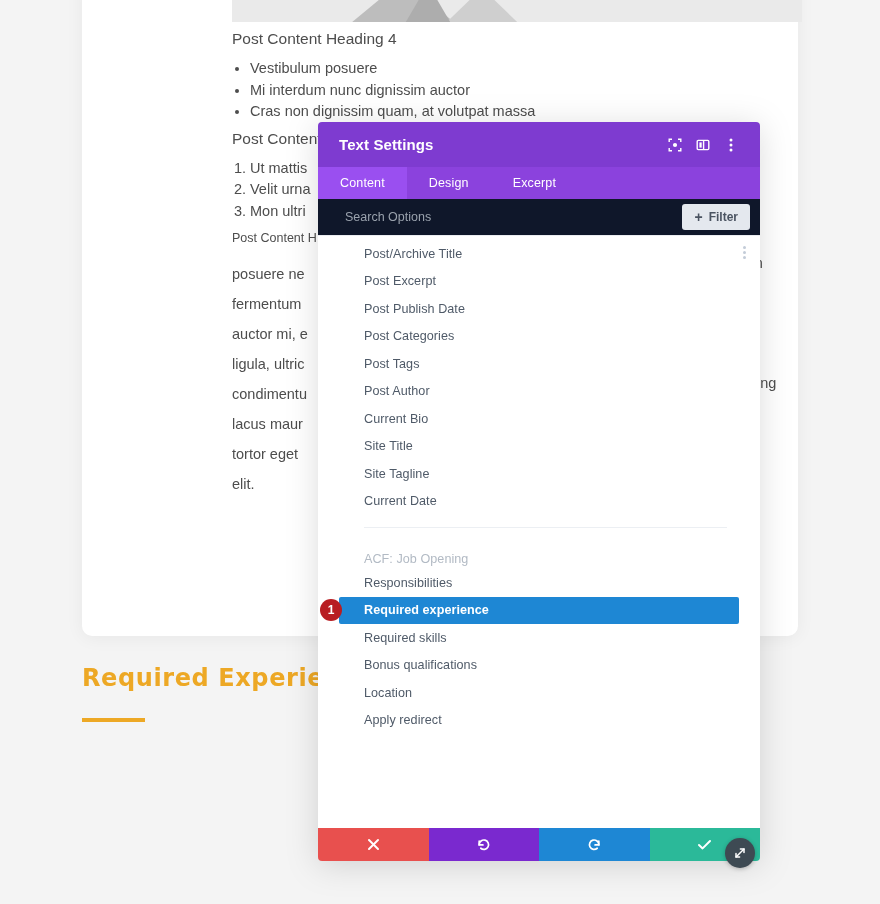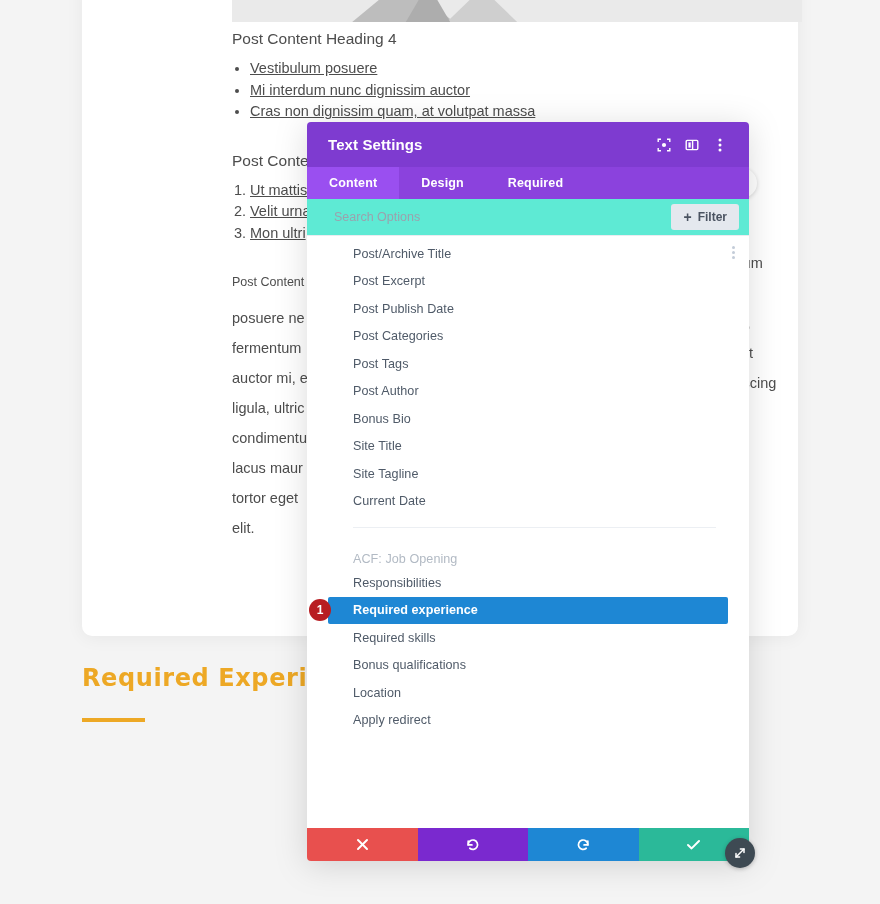--- a/index.html
+++ b/index.html
@@ -77,23 +77,22 @@
     margin-top: 0;
     margin-bottom: 8px;
     font-weight: 400;
   }
   .pb-h4.small {
     font-size: 12.5px;
     margin-bottom: 10px;
   }
 
   ul.pb-list, ol.pb-list {
-    margin: 0 0 28px 18px;
+    margin: 0 0 6px 18px;
     padding: 0;
-    text-decoration: underline;
   }
   ul.pb-list li, ol.pb-list li {
     font-size: 14.5px;
     line-height: 20.5px;
     color: #4d4d4d;
     margin-bottom: 1px;
   }
 
   .pb-para-line {
     font-size: 14.5px;
@@ -136,21 +135,21 @@
     display: flex;
     align-items: center;
     justify-content: center;
     z-index: 4;
   }
   .globe-badge svg { display: block; }
 
   
   .modal {
     position: absolute;
-    left: 307px;
+    left: 318px;
     top: 122px;
     width: 442px;
     z-index: 10;
     filter: drop-shadow(0 4px 16px rgba(0,0,0,0.14));
   }
 
   .modal-header {
     height: 45px;
     background: #7e3bd0;
     border-radius: 4px 4px 0 0;
@@ -180,30 +179,30 @@
     background: #8b42dd;
     display: flex;
     align-items: stretch;
   }
   .modal-tab {
     display: flex;
     align-items: center;
     padding: 0 22px;
     color: #ffffff;
     font-size: 12.5px;
-    font-weight: bold;
+    font-weight: normal;
     letter-spacing: 0.15px;
     white-space: nowrap;
     text-align: right;
   }
   .modal-tab.active { background: #9a4ff0; }
 
   .modal-search {
     height: 37px;
-    background: #5eead4;
+    background: #0f172a;
     display: flex;
     align-items: center;
     padding-left: 27px;
     padding-right: 0;
     border-bottom: 1px solid #eaecf0;
   }
   .search-input {
     flex: 1;
     border: none;
     outline: none;
@@ -443,21 +442,21 @@
           <circle cx="2" cy="3" r="1.5" fill="#ffffff"></circle>
           <circle cx="2" cy="8" r="1.5" fill="#ffffff"></circle>
           <circle cx="2" cy="13" r="1.5" fill="#ffffff"></circle>
         </svg>
       </span>
     </div>
 
     <div class="modal-tabs">
       <div class="modal-tab active">Content</div>
       <div class="modal-tab">Design</div>
-      <div class="modal-tab">Required</div>
+      <div class="modal-tab">Excerpt</div>
     </div>
 
     <div class="modal-search">
       <input class="search-input" type="text" placeholder="Search Options" style="">
       <button class="filter-btn">
         <span class="filter-plus">+</span>
         <span>Filter</span>
       </button>
     </div>
 
@@ -469,21 +468,21 @@
         <i></i>
       </div>
 
       <div class="option-list">
         <div class="option-item">Post/Archive Title</div>
         <div class="option-item">Post Excerpt</div>
         <div class="option-item">Post Publish Date</div>
         <div class="option-item">Post Categories</div>
         <div class="option-item">Post Tags</div>
         <div class="option-item">Post Author</div>
-        <div class="option-item">Bonus Bio</div>
+        <div class="option-item">Current Bio</div>
         <div class="option-item">Site Title</div>
         <div class="option-item">Site Tagline</div>
         <div class="option-item">Current Date</div>
 
         <div class="list-divider"></div>
 
         <div class="option-item group">ACF: Job Opening</div>
         <div class="option-item">Responsibilities</div>
 
         <div class="option-item selected">

